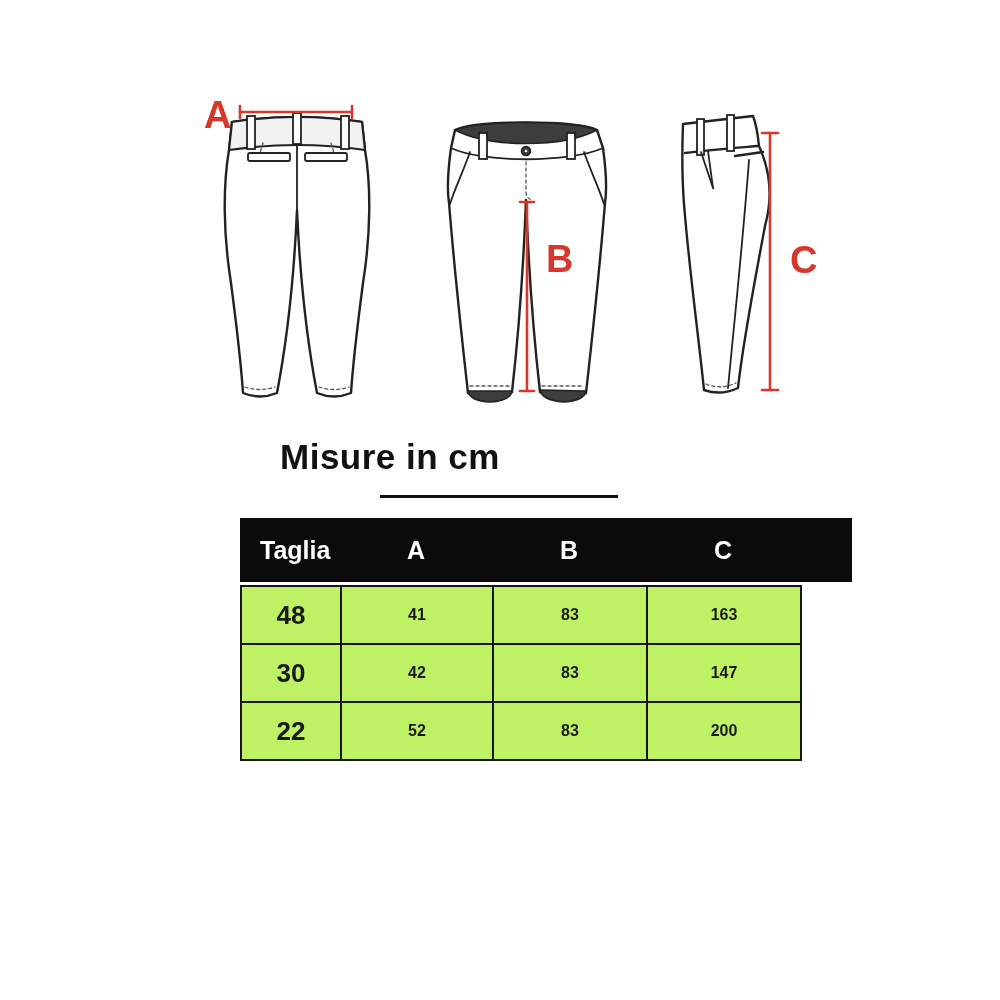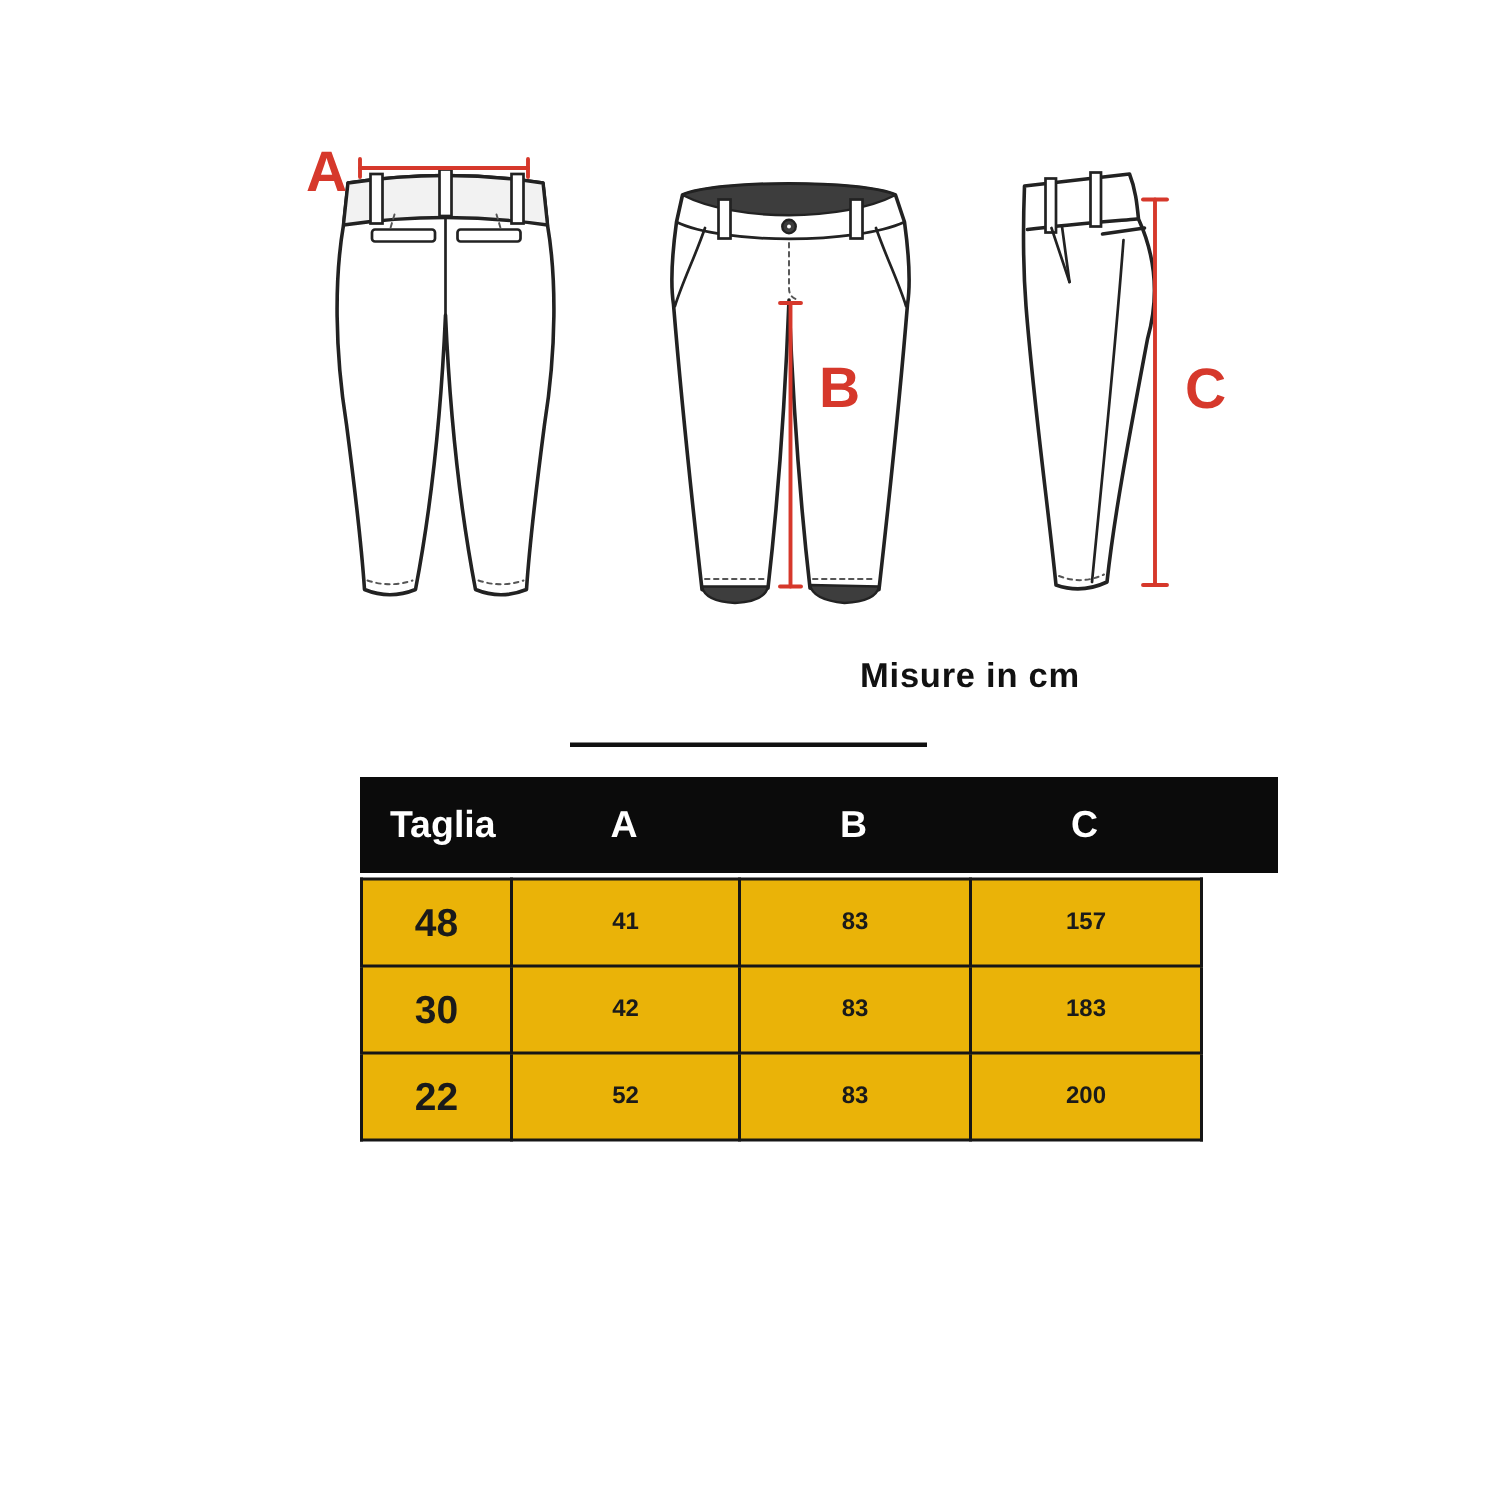--- a/index.html
+++ b/index.html
@@ -37,21 +37,21 @@
     font-size:38px;font-weight:800;line-height:1;
     letter-spacing:0;
   }
   .label-a{left:204px;top:96px;}
   .label-b{left:546px;top:240px;}
   .label-c{left:790px;top:241px;}
 
   
   .title{
     position:absolute;left:280px;top:437px;width:440px;
-    text-align:right;font-size:23px;font-weight:800;color:#111111;
+    text-align:left;font-size:35px;font-weight:800;color:#111111;
     letter-spacing:0.5px;
   }
   .title-underline{
     position:absolute;left:380px;top:495px;width:238px;height:3px;
     background:#111111;
   }
 
   
   .size-table{position:absolute;left:240px;top:518px;width:612px;}
   .table-header{
@@ -65,21 +65,21 @@
   .th-b{width:154px;}
   .th-c{width:154px;}
 
   table.body{
     width:560px;border-collapse:collapse;margin-top:3px;
     table-layout:fixed;
   }
   table.body td{
     border:2px solid var(--border);
     height:58px;text-align:center;vertical-align:middle;
-    color:var(--text);font-weight:700;background:#eab308;
+    color:var(--text);font-weight:700;background:#bef264;
   }
   td.c-taglia{width:100px;font-size:26px;}
   td.c-val{font-size:16px;}
   col.col-taglia{width:100px;}
   col.col-a{width:152px;}
   col.col-b{width:154px;}
   col.col-c{width:154px;}
 </style>
 </head>
 <body>
@@ -181,27 +181,27 @@
         <col class="col-taglia">
           <col class="col-a">
           <col class="col-b">
           <col class="col-c">
       </colgroup>
       <tbody>
         <tr>
           <td class="c-taglia">48</td>
           <td class="c-val">41</td>
           <td class="c-val">83</td>
-          <td class="c-val">157</td>
+          <td class="c-val">163</td>
         </tr>
         <tr>
           <td class="c-taglia">30</td>
           <td class="c-val">42</td>
           <td class="c-val">83</td>
-          <td class="c-val">183</td>
+          <td class="c-val">147</td>
         </tr>
         <tr>
           <td class="c-taglia">22</td>
           <td class="c-val">52</td>
           <td class="c-val">83</td>
           <td class="c-val">200</td>
         </tr>
       </tbody>
     </table>
   </div>

